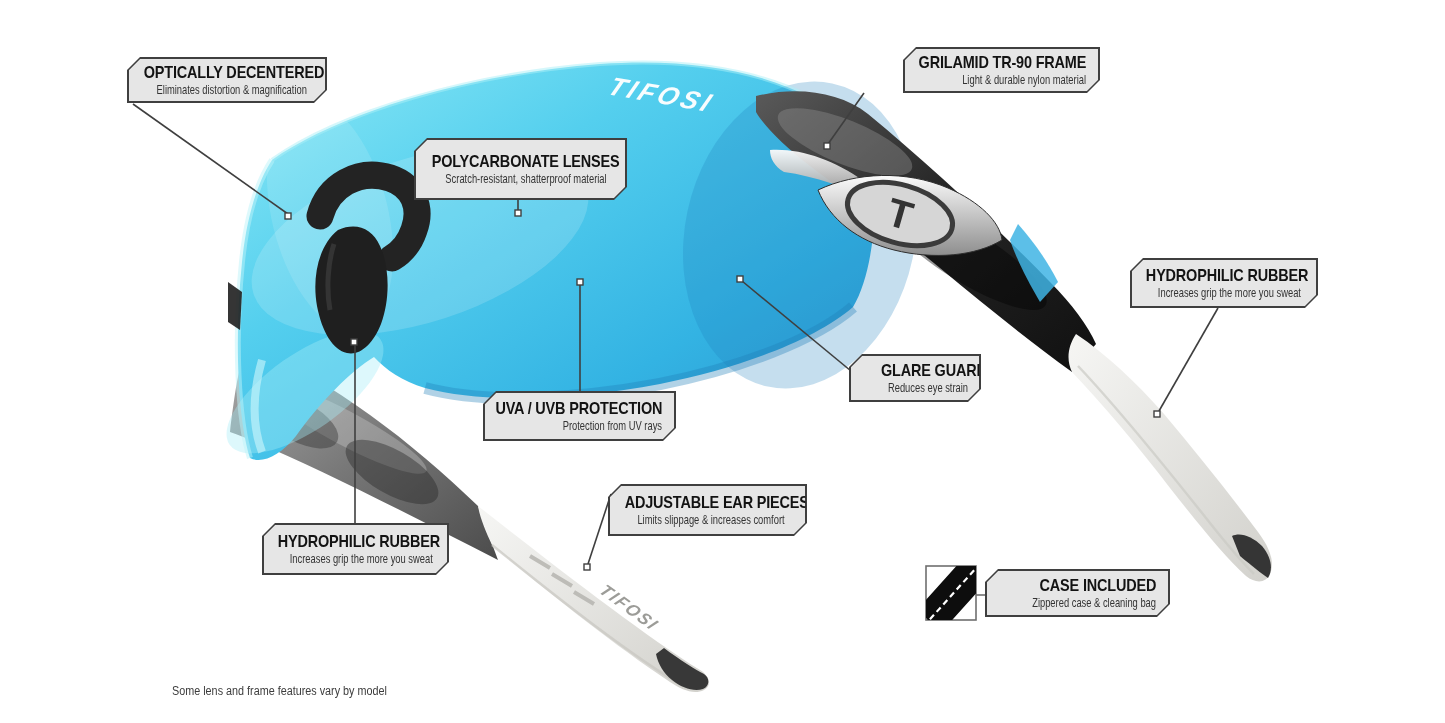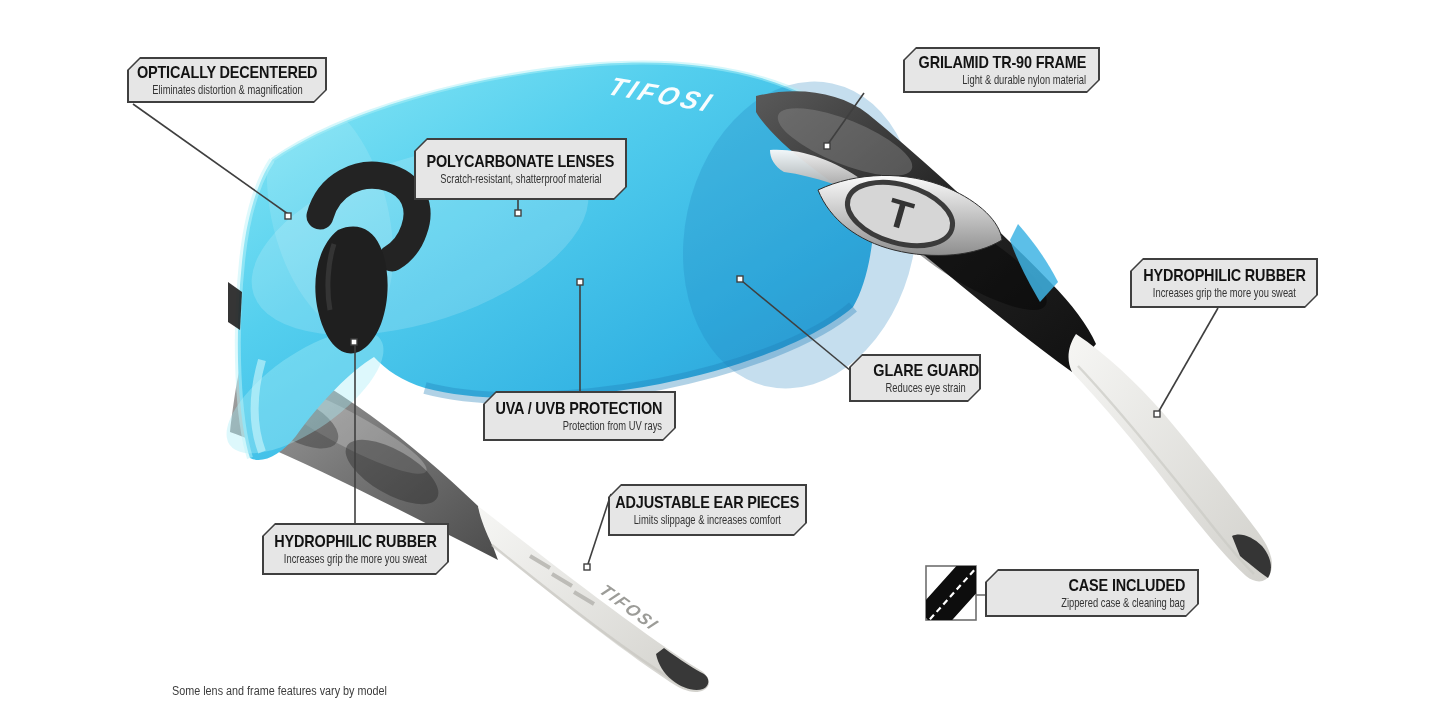--- a/index.html
+++ b/index.html
@@ -5,21 +5,21 @@
   html,body{margin:0;padding:0;background:#fff;}
   #stage{position:relative;width:1445px;height:723px;background:#ffffff;overflow:hidden;
          font-family:"Liberation Sans",sans-serif;}
   #art,#overlay{position:absolute;left:0;top:0;}
   #overlay{pointer-events:none;}
 
   .callout{position:absolute;background:#3f3f3f;padding:1.6px;box-sizing:border-box;
     clip-path:polygon(13px 0,100% 0,100% calc(100% - 13px),calc(100% - 13px) 100%,0 100%,0 13px);}
   .callout-inner{width:100%;height:100%;background:rgba(255,255,255,.87);box-sizing:border-box;
     clip-path:polygon(12px 0,100% 0,100% calc(100% - 12px),calc(100% - 12px) 100%,0 100%,0 12px);
-    display:flex;flex-direction:column;justify-content:center;align-items:center;gap:0px;}
+    display:flex;flex-direction:column;justify-content:center;gap:0px;}
   .c-title{font-weight:bold;font-size:17px;line-height:19px;color:#131313;white-space:nowrap;
     letter-spacing:-.2px;transform:scaleX(.85);transform-origin:center;}
   .c-sub{font-size:13px;line-height:15px;color:#333;white-space:nowrap;
     transform:scaleX(.72);transform-origin:center;}
   .callout.right .callout-inner{align-items:flex-end;padding-right:12px;}
   .callout.right .c-title,.callout.right .c-sub{transform-origin:right center;}
   .callout.padl .callout-inner{padding-left:22px;}
 
   #footnote{position:absolute;left:172px;top:684px;font-size:12px;color:#3c3c3c;
     white-space:nowrap;transform:scaleX(.9);transform-origin:left center;}
@@ -198,21 +198,21 @@
     </div>
   </div>
 
   <div class="callout" style="left:262px;top:523px;width:187px;height:52px;">
     <div class="callout-inner">
       <span class="c-title">HYDROPHILIC RUBBER</span>
       <span class="c-sub">Increases grip the more you sweat</span>
     </div>
   </div>
 
-  <div class="callout right" style="left:985px;top:569px;width:214px;height:48px;">
+  <div class="callout right" style="left:985px;top:569px;width:185px;height:48px;">
     <div class="callout-inner">
       <span class="c-title">CASE INCLUDED</span>
       <span class="c-sub">Zippered case &amp; cleaning bag</span>
     </div>
   </div>
 
   <div id="footnote">Some lens and frame features vary by model</div>
 </div>
 
 </body></html>

